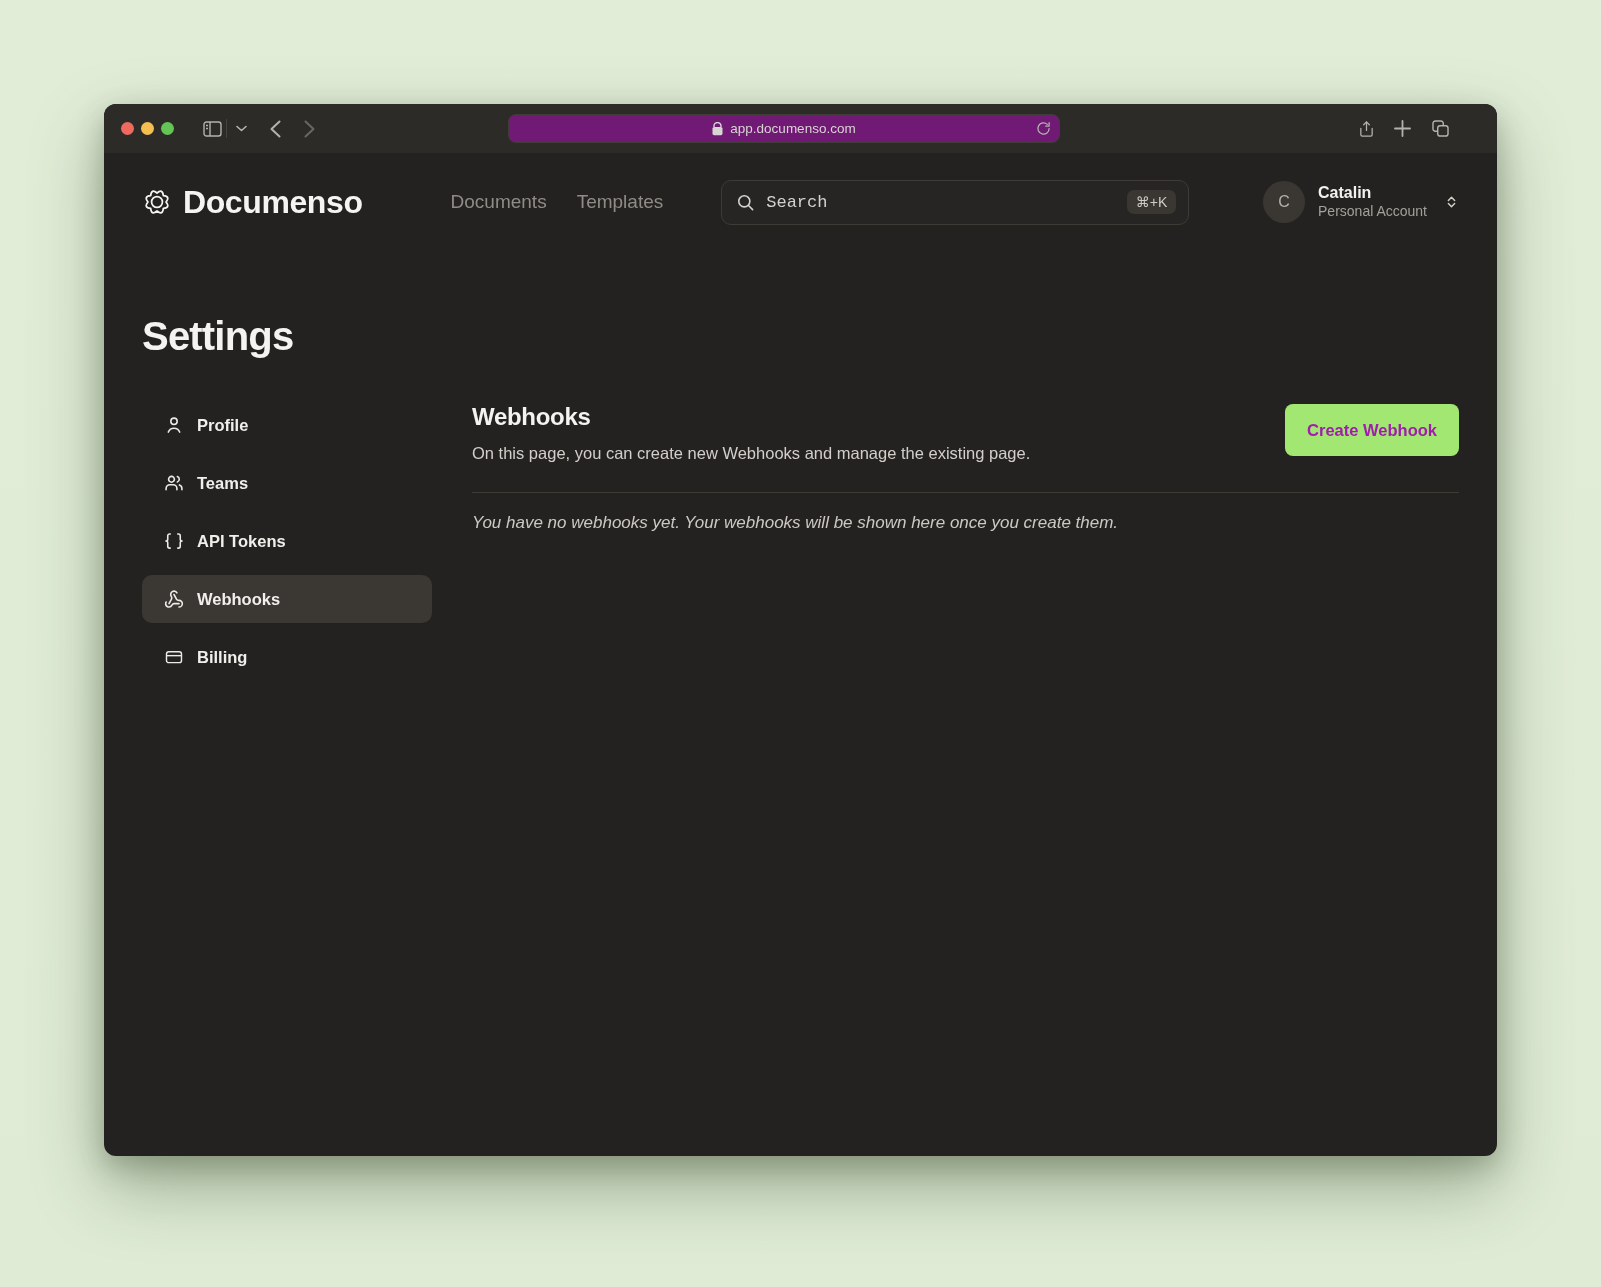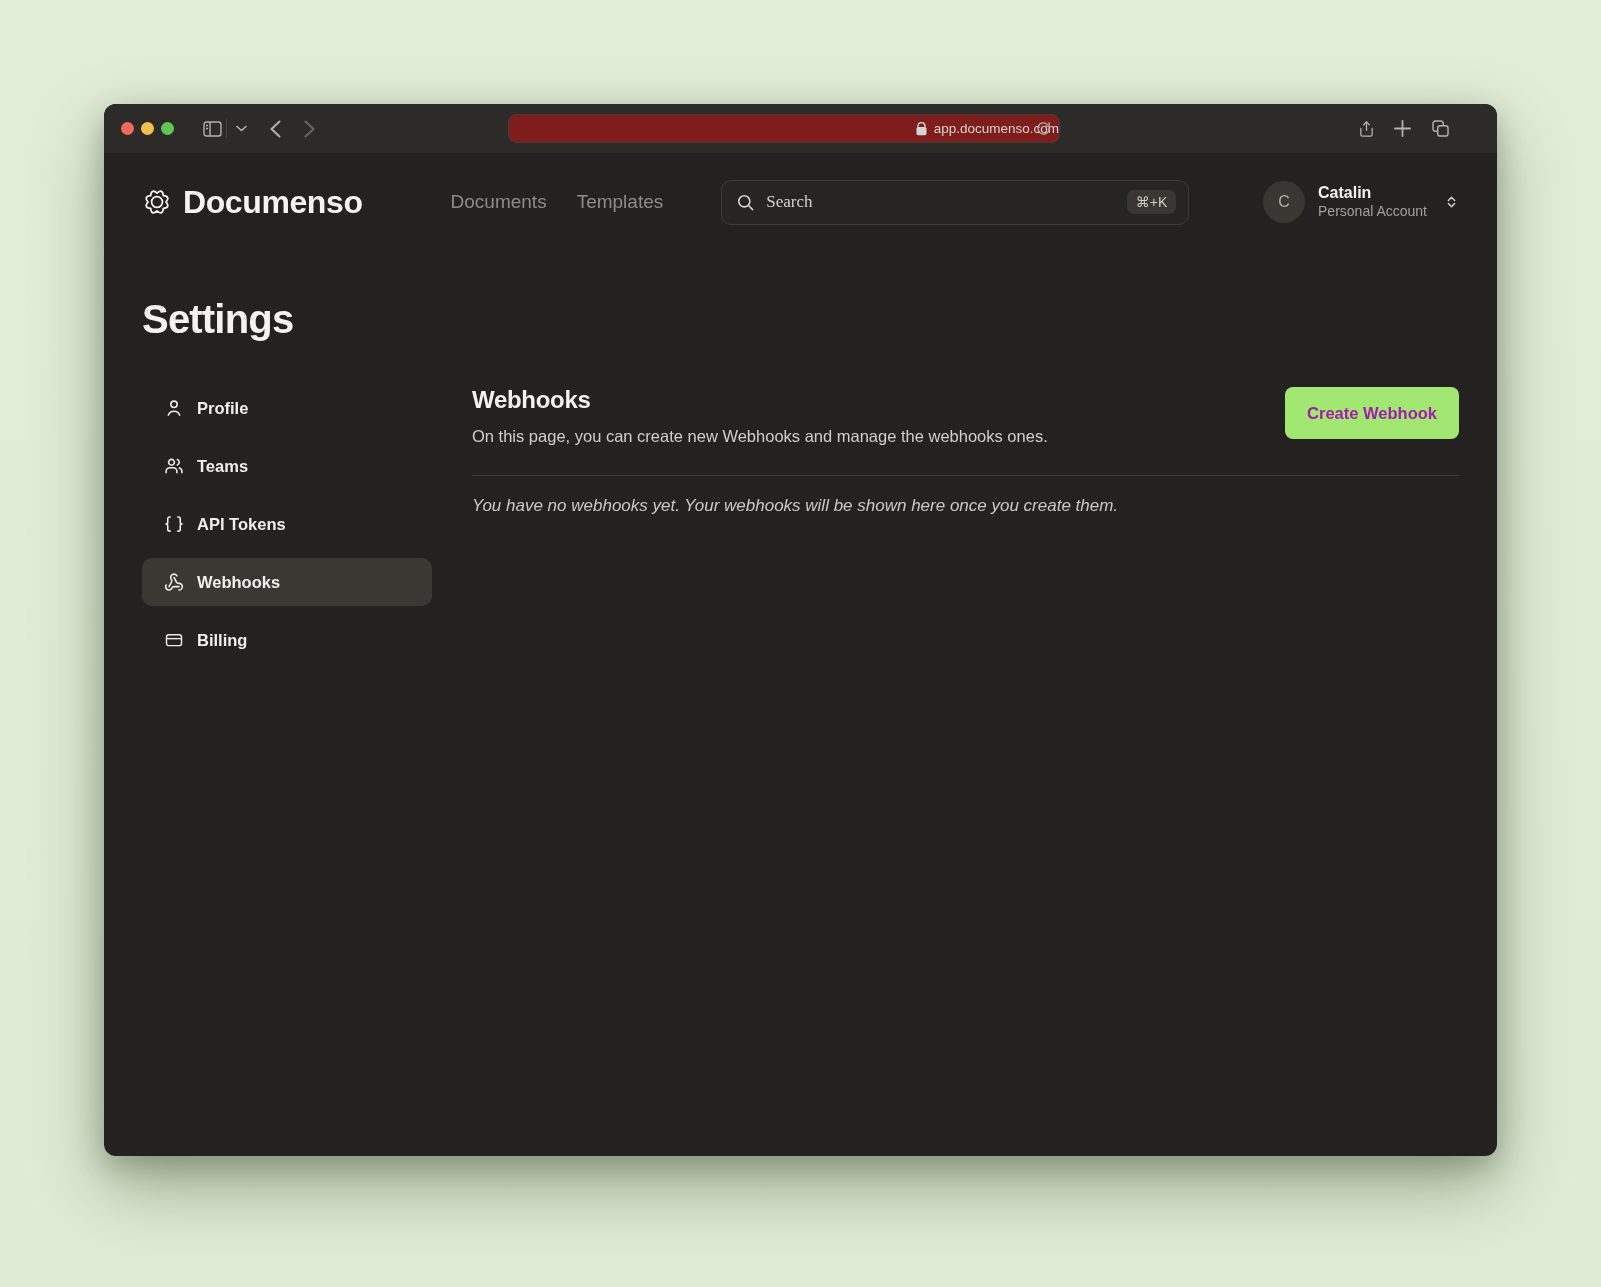--- a/index.html
+++ b/index.html
@@ -28,58 +28,58 @@
   .traffic { position:absolute; left:17px; top:18px; display:flex; gap:7px; }
   .light { width:13px; height:13px; border-radius:50%; }
   .light.red { background:#ee6a5e; }
   .light.yellow { background:#f5bf4f; }
   .light.green { background:#62c554; }
   .chrome-btn { position:absolute; top:0; height:49px; display:flex; align-items:center; justify-content:center; color:#b5b2ad; cursor:default; }
   .chrome-sep { position:absolute; left:122px; top:15px; width:1px; height:19px; background:#45423e; }
   .dim { color:#6a6762; }
   .urlbar {
     position:absolute; left:404px; top:10px; width:552px; height:29px;
-    background:#7f1d1d; border:1px solid #403d39; border-radius:8px;
-    display:flex; align-items:center; justify-content:flex-end; gap:7px;
+    background:#701a75; border:1px solid #403d39; border-radius:8px;
+    display:flex; align-items:center; justify-content:center; gap:7px;
     color:#d7d5d1; font-size:13.5px; font-weight:500; cursor:text;
   }
   .urlbar .reload { position:absolute; right:8px; top:5px; color:#b7b4b0; }
 
   
   .appbar { display:flex; align-items:center; height:98px; padding:0 38px; }
   .brand { display:flex; align-items:center; gap:11px; color:#f5f4f2; cursor:pointer; }
   .brand-name { font-size:32px; font-weight:700; letter-spacing:-0.4px; }
   .topnav { display:flex; gap:30px; margin-left:88px; }
   .topnav a { color:#8f8c87; font-size:19px; font-weight:500; text-decoration:none; cursor:pointer; }
   .searchbox {
     margin-left:58px; width:468px; height:45px;
     border:1px solid #3e3b37; border-radius:10px; background:rgba(255,255,255,0.015);
     display:flex; align-items:center; padding:0 12px 0 14px; gap:11px; color:#b9b6b1;
   }
   .searchbox input {
     flex:1; background:transparent; border:none; outline:none;
-    color:#e8e6e3; font-size:17px; font-family:Liberation Serif, serif;
+    color:#e8e6e3; font-size:17px; font-family:Liberation Mono, monospace;
   }
   .searchbox input::placeholder { color:#d4d2ce; opacity:1; }
   .kbd {
     background:#3a3733; color:#cfccc7; border-radius:7px;
     font-size:14px; padding:4px 9px; font-weight:500; white-space:nowrap;
   }
   .account { margin-left:auto; display:flex; align-items:center; gap:13px; cursor:pointer; }
   .avatar {
     width:42px; height:42px; border-radius:50%; background:#3a3733;
     color:#b3b0ab; font-size:16px; display:flex; align-items:center; justify-content:center;
   }
   .acct-name { color:#f2f1ef; font-size:16px; font-weight:600; line-height:1.25; }
   .acct-type { color:#a3a09b; font-size:14px; line-height:1.25; }
   .acct-caret { color:#d2cfca; margin-left:4px; }
 
   
   .main { padding:0 38px; }
-  .page-title { color:#f4f3f1; font-size:40px; font-weight:700; letter-spacing:-0.8px; margin-top:46px; }
+  .page-title { color:#f4f3f1; font-size:40px; font-weight:700; letter-spacing:-0.8px; margin-top:63px; }
   .layout { display:flex; margin-top:42px; }
 
   .side { width:290px; margin-right:40px; flex:none; }
   .side-item {
     display:flex; align-items:center; height:48px; padding:0 14px 0 22px;
     border-radius:10px; margin-bottom:10px; gap:13px;
     color:#f0efec; font-size:16.5px; font-weight:600; cursor:pointer;
   }
   .side-item .ic { color:#eceae7; width:20px; display:flex; justify-content:center; }
   .side-item.active { background:#3b3834; }
@@ -279,21 +279,21 @@
               </svg>
           </span>
           <span>Billing</span>
         </div>
       </div>
 
       <div class="content">
         <div class="content-head">
           <div>
             <h2 class="content-title">Webhooks</h2>
-            <p class="content-desc">On this page, you can create new Webhooks and manage the webhooks ones.</p>
+            <p class="content-desc">On this page, you can create new Webhooks and manage the existing page.</p>
           </div>
           <button class="btn-primary">Create Webhook</button>
         </div>
         <hr class="divider">
         <p class="empty-note">You have no webhooks yet. Your webhooks will be shown here once you create them.</p>
       </div>
     </div>
   </div>
 
 </div>

